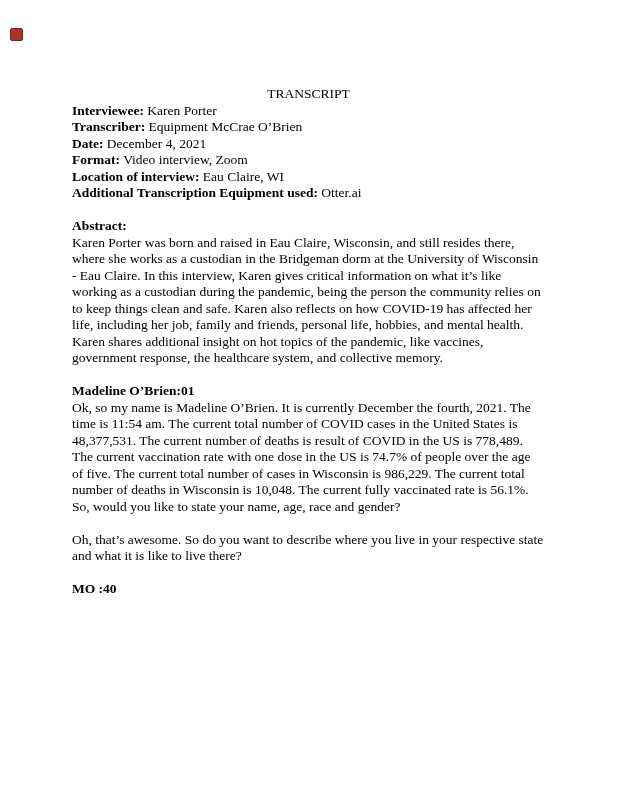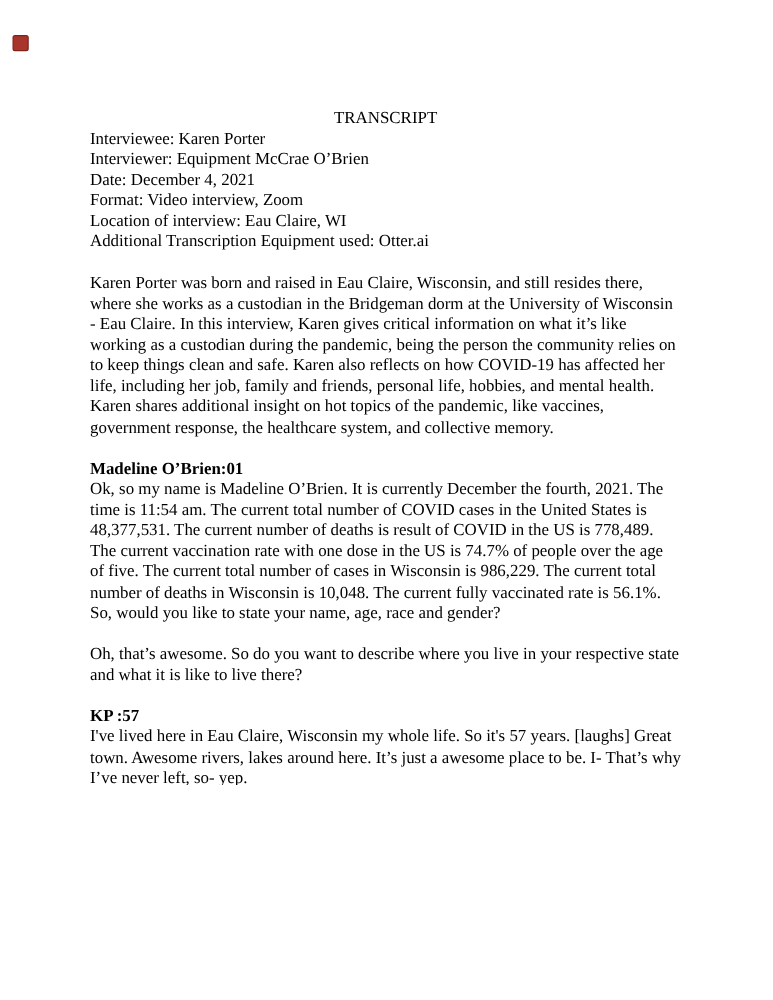--- a/index.html
+++ b/index.html
@@ -27,21 +27,21 @@
     font-weight: normal;
     font-size: 13.5px;
   }
   .meta-block {
     margin: 0;
   }
   .meta-line {
     margin: 0;
   }
   .meta-label {
-    font-weight: normal;
+    font-weight: bold;
     margin-top: 22px;
   }
   .section {
     margin-top: 16.5px;
   }
   .section-heading {
     font-weight: bold;
     margin: 0;
   }
   .body-text {
@@ -69,21 +69,21 @@
   <div class="content">
 
     <p class="doc-title">TRANSCRIPT</p>
 
     <div class="meta-block">
       <p class="meta-line">
         <span class="meta-label">Interviewee:</span>
         <span class="meta-value">Karen Porter</span>
       </p>
       <p class="meta-line">
-        <span class="meta-label">Interviewer:</span>
+        <span class="meta-label">Transcriber:</span>
         <span class="meta-value">Equipment McCrae O’Brien</span>
       </p>
       <p class="meta-line">
         <span class="meta-label">Date:</span>
         <span class="meta-value">December 4, 2021</span>
       </p>
       <p class="meta-line">
         <span class="meta-label">Format:</span>
         <span class="meta-value">Video interview, Zoom</span>
       </p>
@@ -91,37 +91,34 @@
         <span class="meta-label">Location of interview:</span>
         <span class="meta-value">Eau Claire, WI</span>
       </p>
       <p class="meta-line">
         <span class="meta-label">Additional Transcription Equipment used:</span>
         <span class="meta-value">Otter.ai</span>
       </p>
     </div>
 
     <div class="section">
+      <p class="section-heading">Abstract:</p>
       <p class="body-text">Karen Porter was born and raised in Eau Claire, Wisconsin, and still resides there, where she works as a custodian in the Bridgeman dorm at the University of Wisconsin - Eau Claire. In this interview, Karen gives critical information on what it’s like working as a custodian during the pandemic, being the person the community relies on to keep things clean and safe. Karen also reflects on how COVID-19 has affected her life, including her job, family and friends, personal life, hobbies, and mental health. Karen shares additional insight on hot topics of the pandemic, like vaccines, government response, the healthcare system, and collective memory.</p>
     </div>
 
     <div class="section">
       <p class="section-heading">Madeline O’Brien:01</p>
       <p class="body-text">Ok, so my name is Madeline O’Brien. It is currently December the fourth, 2021. The time is 11:54 am. The current total number of COVID cases in the United States is 48,377,531. The current number of deaths is result of COVID in the US is 778,489. The current vaccination rate with one dose in the US is 74.7% of people over the age of five. The current total number of cases in Wisconsin is 986,229. The current total number of deaths in Wisconsin is 10,048. The current fully vaccinated rate is 56.1%. So, would you like to state your name, age, race and gender?</p>
     </div>
 
 
     <div class="section">
       <p class="body-text">Oh, that’s awesome. So do you want to describe where you live in your respective state and what it is like to live there?</p>
     </div>
 
-    <div class="section">
-      <p class="section-heading">KP :57</p>
-      <p class="body-text">I've lived here in Eau Claire, Wisconsin my whole life. So it's 57 years. [laughs] Great town. Awesome rivers, lakes around here. It’s just a awesome place to be. I- That’s why I’ve never left, so- yep.</p>
-    </div>
 
     <div class="section">
       <p class="section-heading">MO :40</p>
       <p class="body-text"></p>
     </div>
 
   </div>
 </div>
 
 </body></html>

